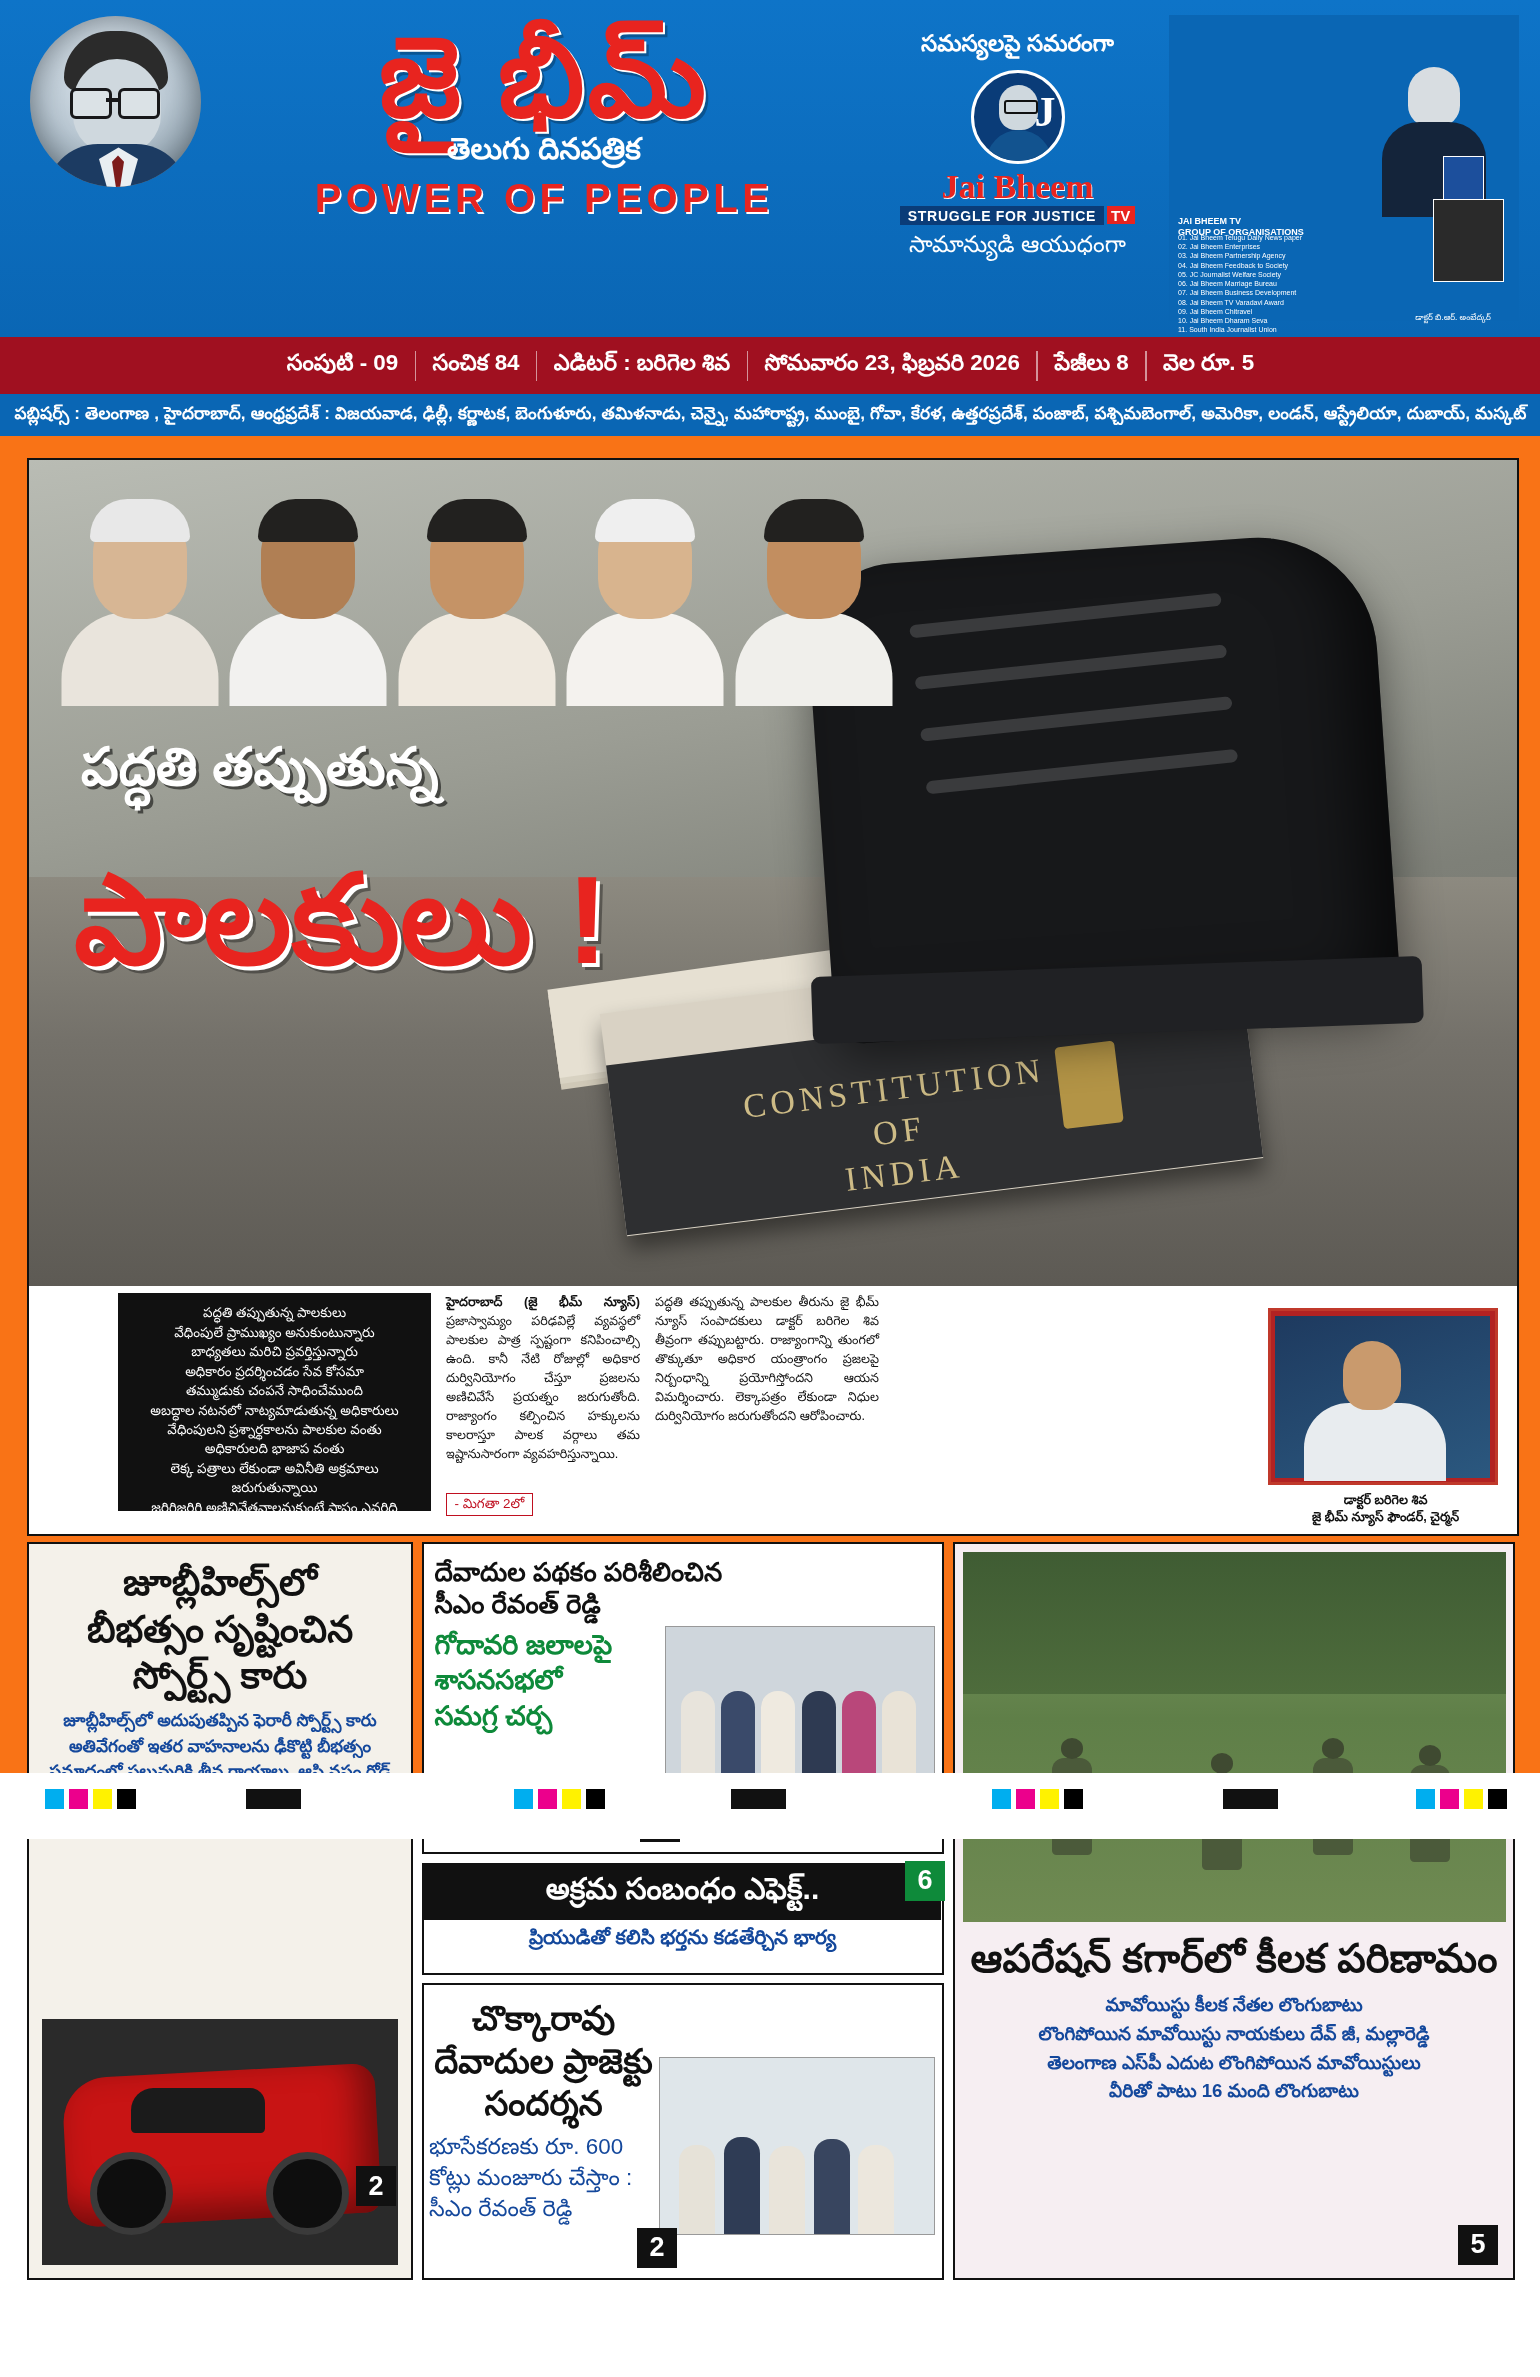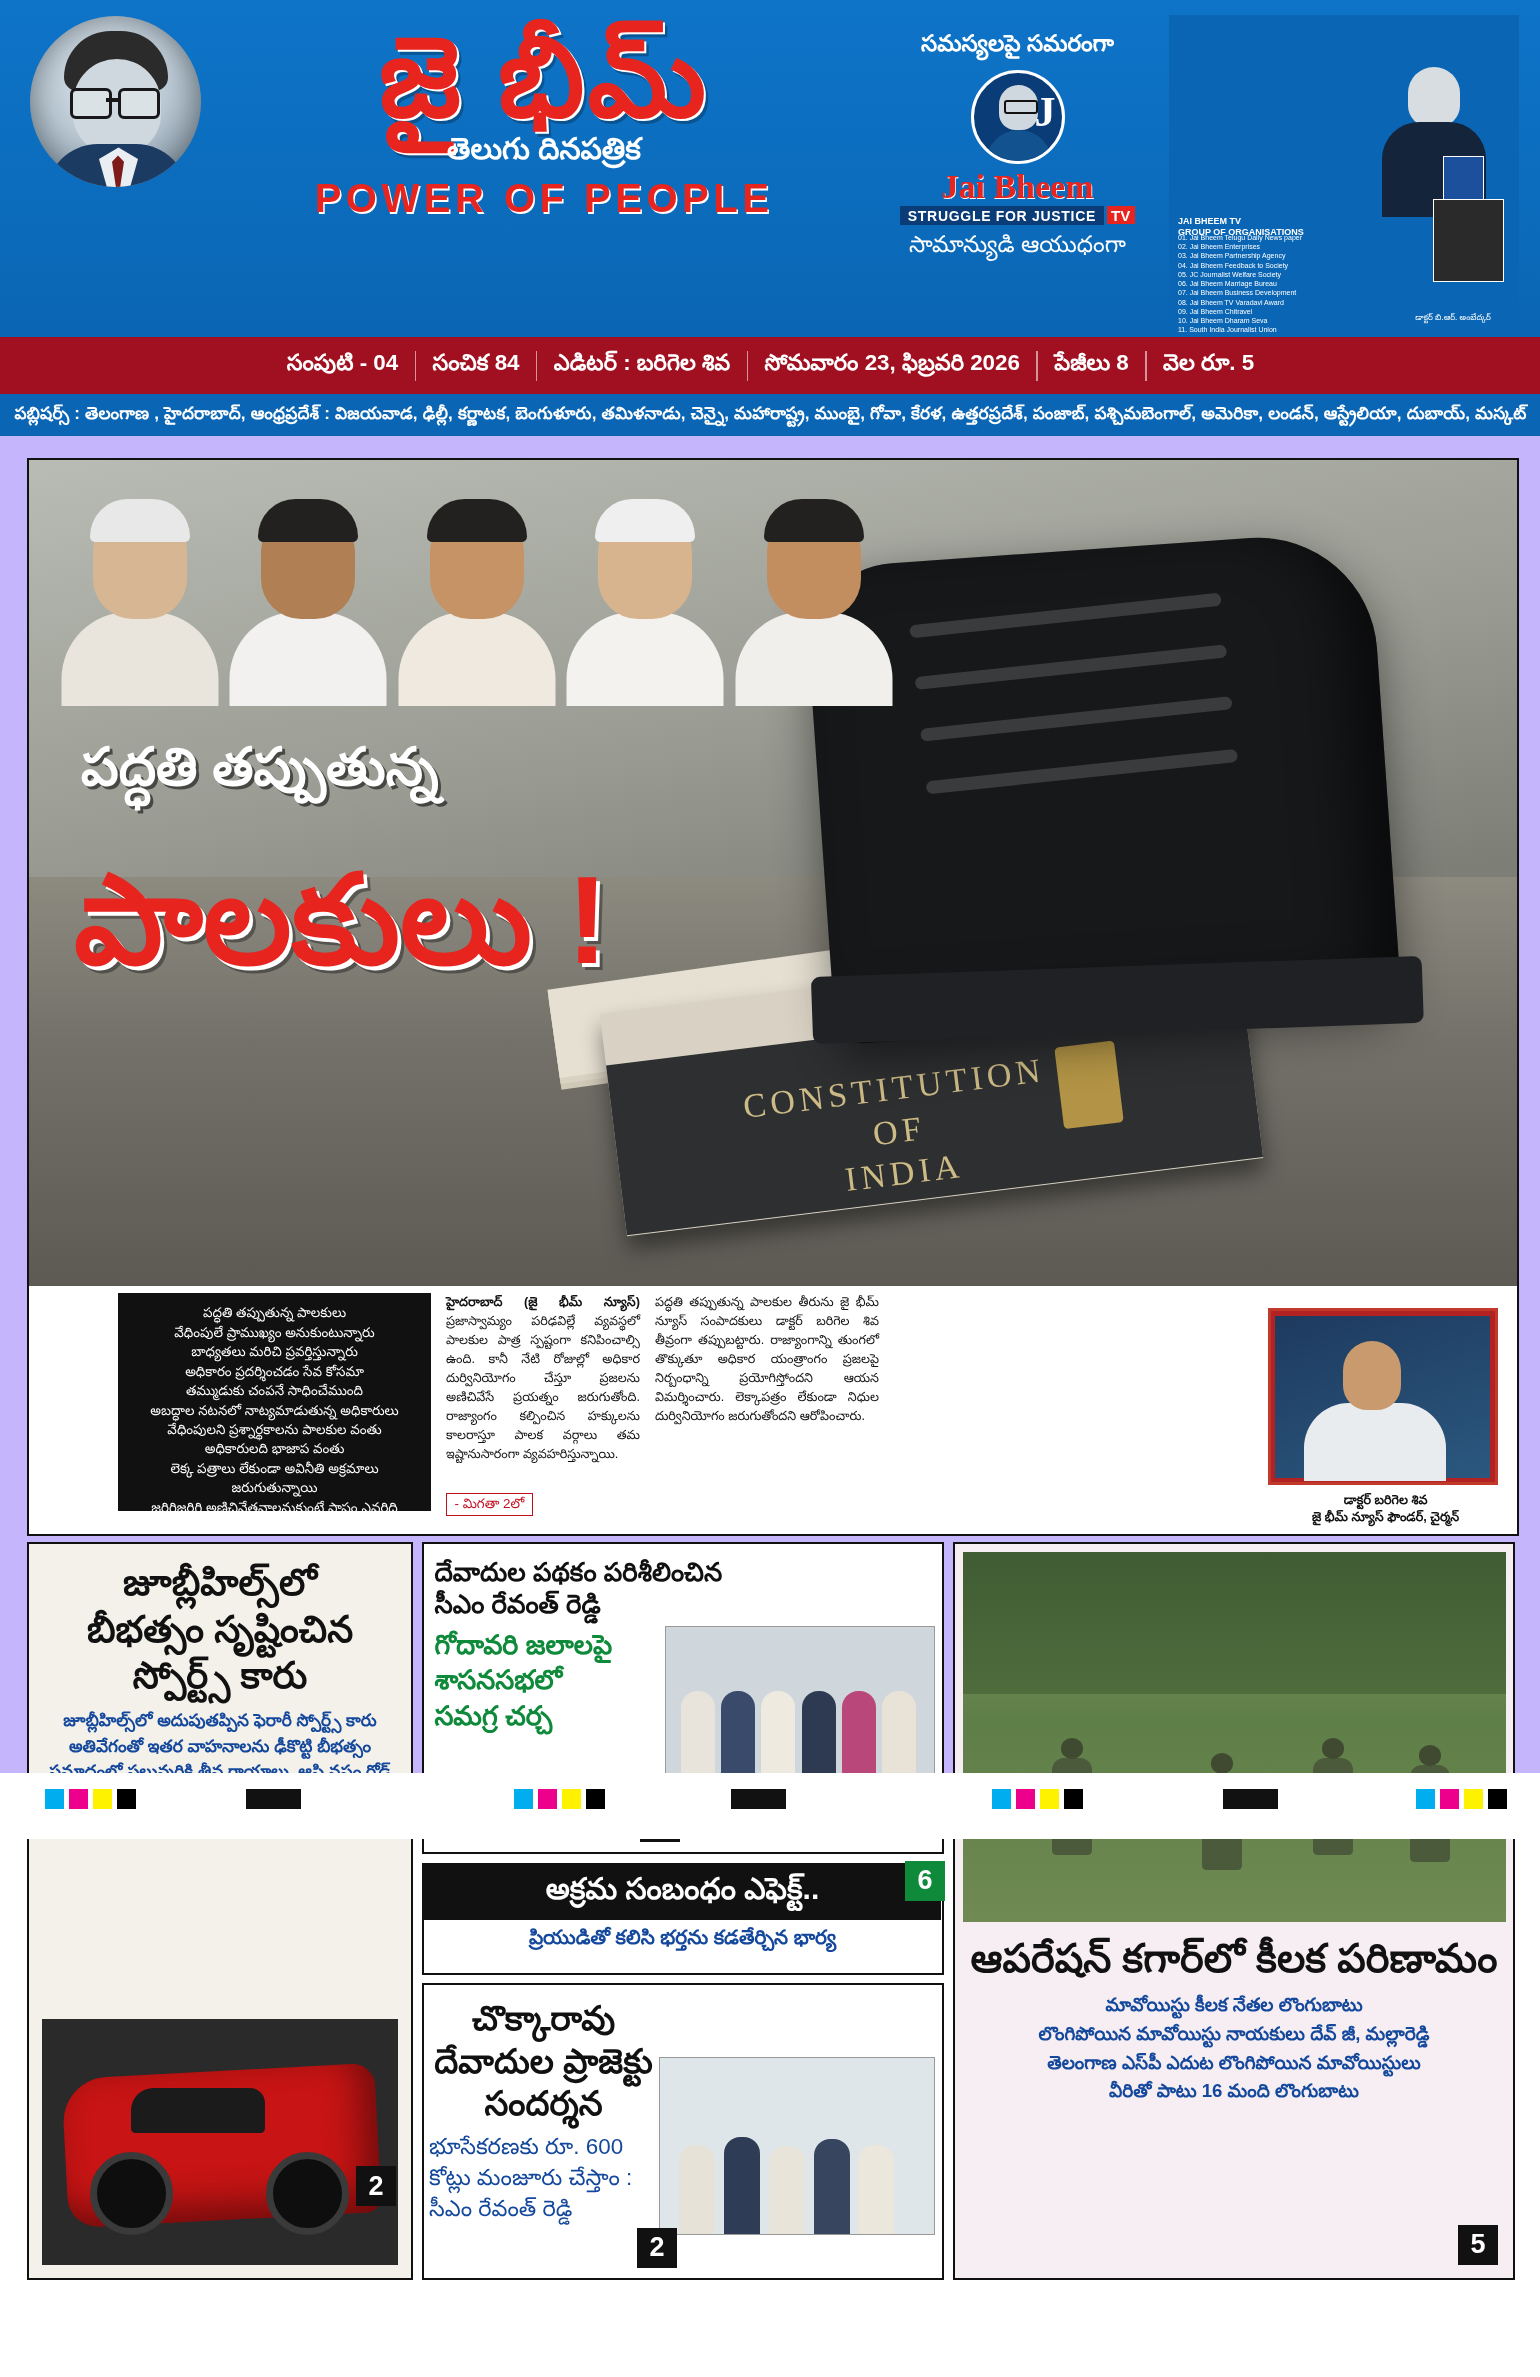--- a/index.html
+++ b/index.html
@@ -1,17 +1,17 @@
 <!DOCTYPE html>
 <html style="font-size:12px"><head>
 <meta charset="utf-8">
 <style>
   html,body{margin:0;padding:0;background:#ffffff;}
   body{width:1541px;height:2377px;font-family:"Liberation Sans",sans-serif;overflow:hidden;}
-  .page{position:relative;width:1541px;height:1839px;background:#c4b5fd;}
+  .page{position:relative;width:1541px;height:1839px;background:#f97316;}
 
   
   .masthead{position:absolute;left:0;top:0;width:1541px;height:337px;background:#0a6fc2;
     background:linear-gradient(180deg,#0e74c8 0%,#0a66b4 100%);}
   .amb-portrait{position:absolute;left:30px;top:16.4px;width:171px;height:171px;border-radius:50%;
     background:radial-gradient(circle at 45% 35%,#dfe8ef 0%,#b9c7d2 45%,#8ea0ad 75%,#6d7d89 100%);
     box-shadow:inset 0 0 30px rgba(0,0,0,.35);overflow:hidden;}
   .amb-portrait .hair{position:absolute;left:34px;top:15px;width:104px;height:60px;border-radius:52px 52px 15px 15px;background:#2b2b2b;}
   .amb-portrait .face{position:absolute;left:43px;top:43px;width:88px;height:95px;border-radius:45px 45px 40px 40px;background:#cfd8de;}
   .amb-portrait .glass{position:absolute;top:72px;width:36px;height:25px;border:3.7px solid #18181a;border-radius:6px;background:rgba(255,255,255,.25);}
@@ -212,21 +212,21 @@
       <div>07. Jai Bheem Business Development</div>
       <div>08. Jai Bheem TV Varadavi Award</div>
       <div>09. Jai Bheem Chitravel</div>
       <div>10. Jai Bheem Dharam Seva</div>
       <div>11. South India Journalist Union</div>
     </div>
     <div class="ambig-cap">డాక్టర్ బి.ఆర్. అంబేద్కర్</div>
   </div>
 
   <div class="redbar">
-    <span class="seg">సంపుటి - 04</span>
+    <span class="seg">సంపుటి - 09</span>
       <span class="sep"></span>
     <span class="seg">సంచిక 84</span>
       <span class="sep"></span>
     <span class="seg">ఎడిటర్ : బరిగెల శివ</span>
       <span class="sep"></span>
     <span class="seg">సోమవారం 23, ఫిబ్రవరి 2026</span>
       <span class="sep"></span>
     <span class="seg">పేజీలు 8</span>
       <span class="sep"></span>
     <span class="seg">వెల రూ. 5</span>

